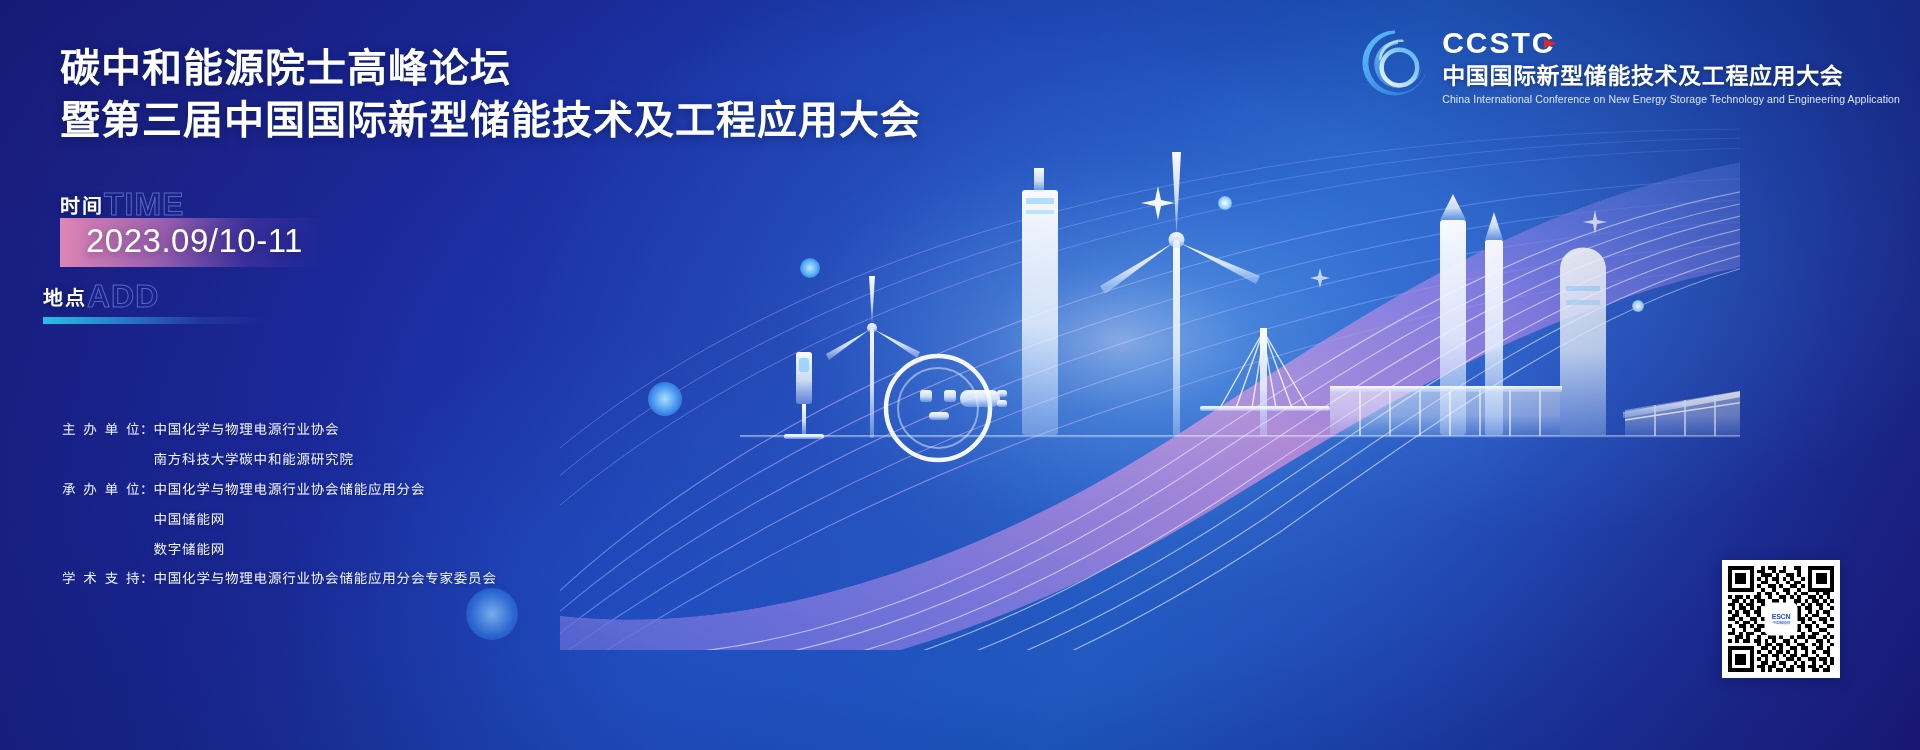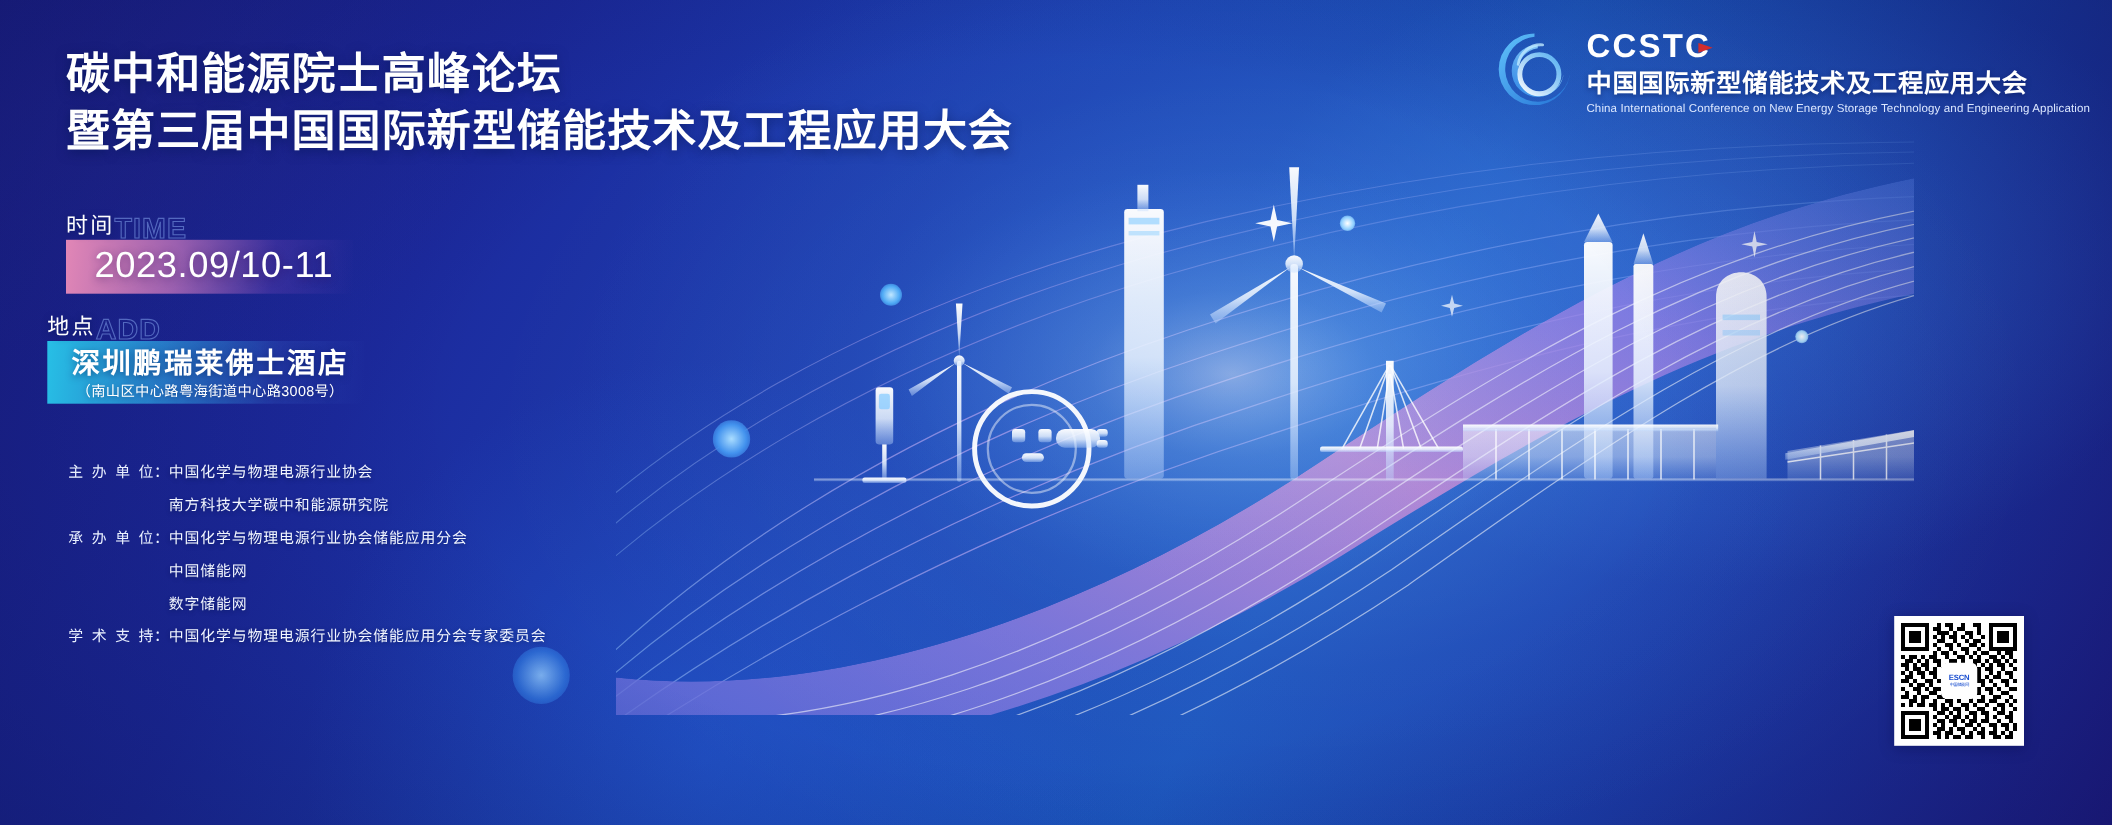--- a/index.html
+++ b/index.html
@@ -50,27 +50,27 @@
   .title-line.l1{ font-size:40px; }
   .title-line.l2{ font-size:40px; }
 
   
   .blk{ position:absolute; }
   .blk-label{
     position:relative; height:30px; margin-bottom:2px;
     display:flex; align-items:flex-end;
   }
   .blk-label .cn{
-    font-size:20px; font-weight:normal; color:#fff; letter-spacing:2px;
+    font-size:20px; font-weight:bold; color:#fff; letter-spacing:2px;
     position:relative; z-index:2; line-height:1;
     text-shadow:0 1px 6px rgba(0,20,80,.6);
   }
   .blk-label .ghost{
     position:absolute; left:44px; bottom:-4px; z-index:1;
-    font-size:26px; font-weight:bold; letter-spacing:1px; line-height:1;
+    font-size:32px; font-weight:bold; letter-spacing:1px; line-height:1;
     color:transparent; -webkit-text-stroke:1px rgba(150,185,255,.55);
     opacity:.85;
   }
   .bar{
     position:relative; display:inline-block; padding:4px 18px 6px 26px;
     min-width:232px;
   }
   .bar .barbg{ position:absolute; inset:0; z-index:0; }
   .bar .txt{ position:relative; z-index:2; }
 
@@ -326,24 +326,20 @@
       </div>
     </div>
 
     <div class="blk place-blk">
       <div class="blk-label">
         <span class="cn">地点</span>
         <span class="ghost">ADD</span>
       </div>
       <div class="bar place-bar">
         <span class="barbg"></span>
-        <span class="txt">
-          <div class="place-val">深圳鹏瑞莱佛士酒店</div>
-          <div class="place-addr">（南山区中心路粤海街道中心路3008号）</div>
-        </span>
       </div>
     </div>
 
     <div class="orgs">
       <div class="org-row">
         <span class="org-key">主办单位</span>
         <span class="org-colon">：</span>
         <span class="org-val">中国化学与物理电源行业协会</span>
       </div>
       <div class="org-row cont">

